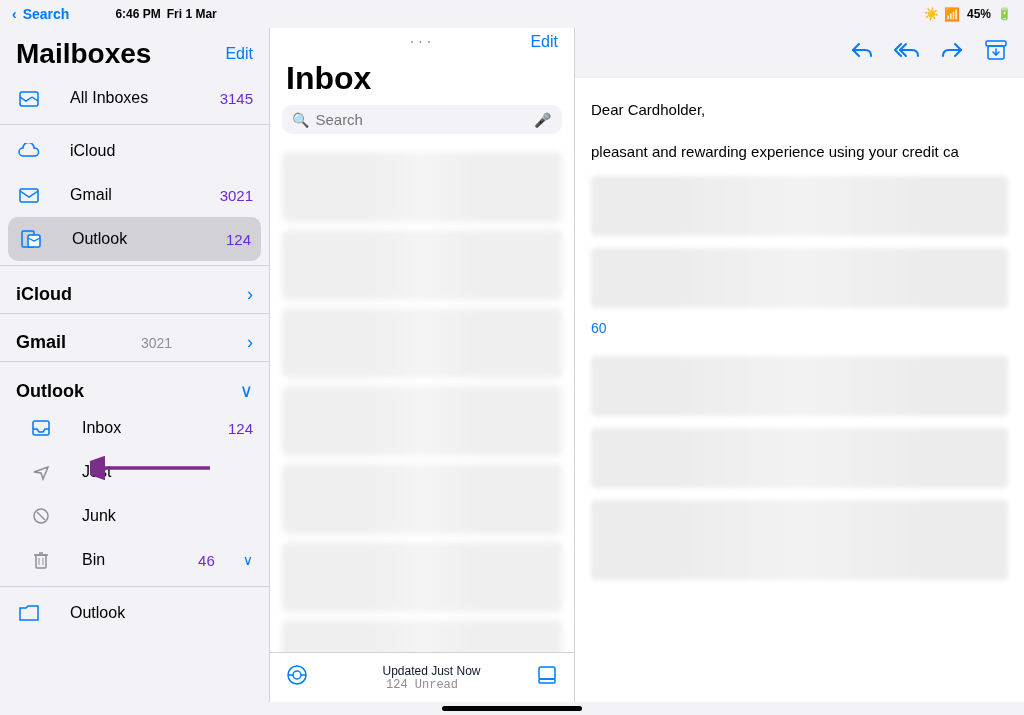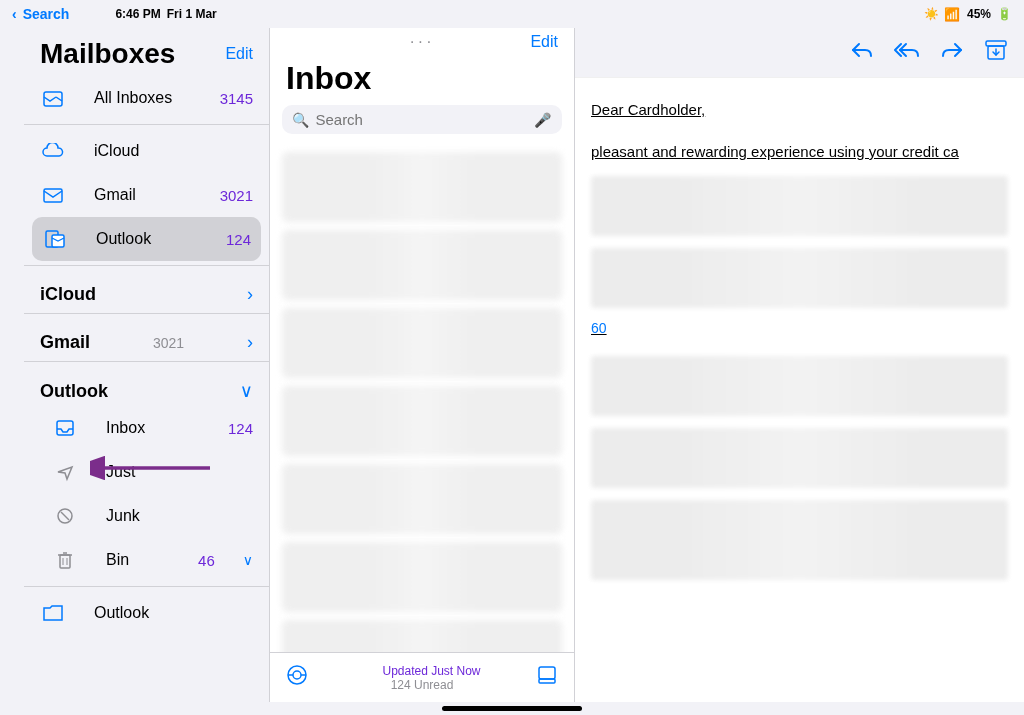--- a/index.html
+++ b/index.html
@@ -37,21 +37,20 @@
 
     
     .sidebar {
       width: 270px;
       background: #f2f2f7;
       display: flex;
       flex-direction: column;
       border-right: 1px solid #d1d1d6;
       overflow-y: auto;
       flex-shrink: 0;
-      padding-left: 24px;
     }
 
     .sidebar-header {
       display: flex;
       align-items: center;
       justify-content: space-between;
       padding: 10px 16px 6px 16px;
     }
 
     .sidebar-title {
@@ -229,27 +228,28 @@
       justify-content: space-between;
       padding: 0 16px;
     }
 
     .inbox-bottom-center {
       text-align: center;
     }
 
     .inbox-bottom-updated {
       font-size: 12px;
-      color: #6d28d9;
+      color: #0f172a;
       margin-left: 19px;
     }
 
     .inbox-bottom-unread {
       font-size: 12px;
       color: #8e8e93;
+      font-family: Liberation Mono, monospace;
     }
 
     .inbox-compose-icon {
       color: #007aff;
       font-size: 20px;
     }
 
     .inbox-filter-icon {
       color: #007aff;
       font-size: 20px;
@@ -278,21 +278,20 @@
     .email-toolbar-icon {
       color: #007aff;
       font-size: 20px;
       cursor: pointer;
     }
 
     .email-content {
       flex: 1;
       overflow-y: auto;
       padding: 20px 16px;
-      text-decoration: underline;
     }
 
     .email-content-text {
       font-size: 15px;
       color: #000;
       line-height: 1.6;
     }
 
     .email-blurred-section {
       height: 60px;

